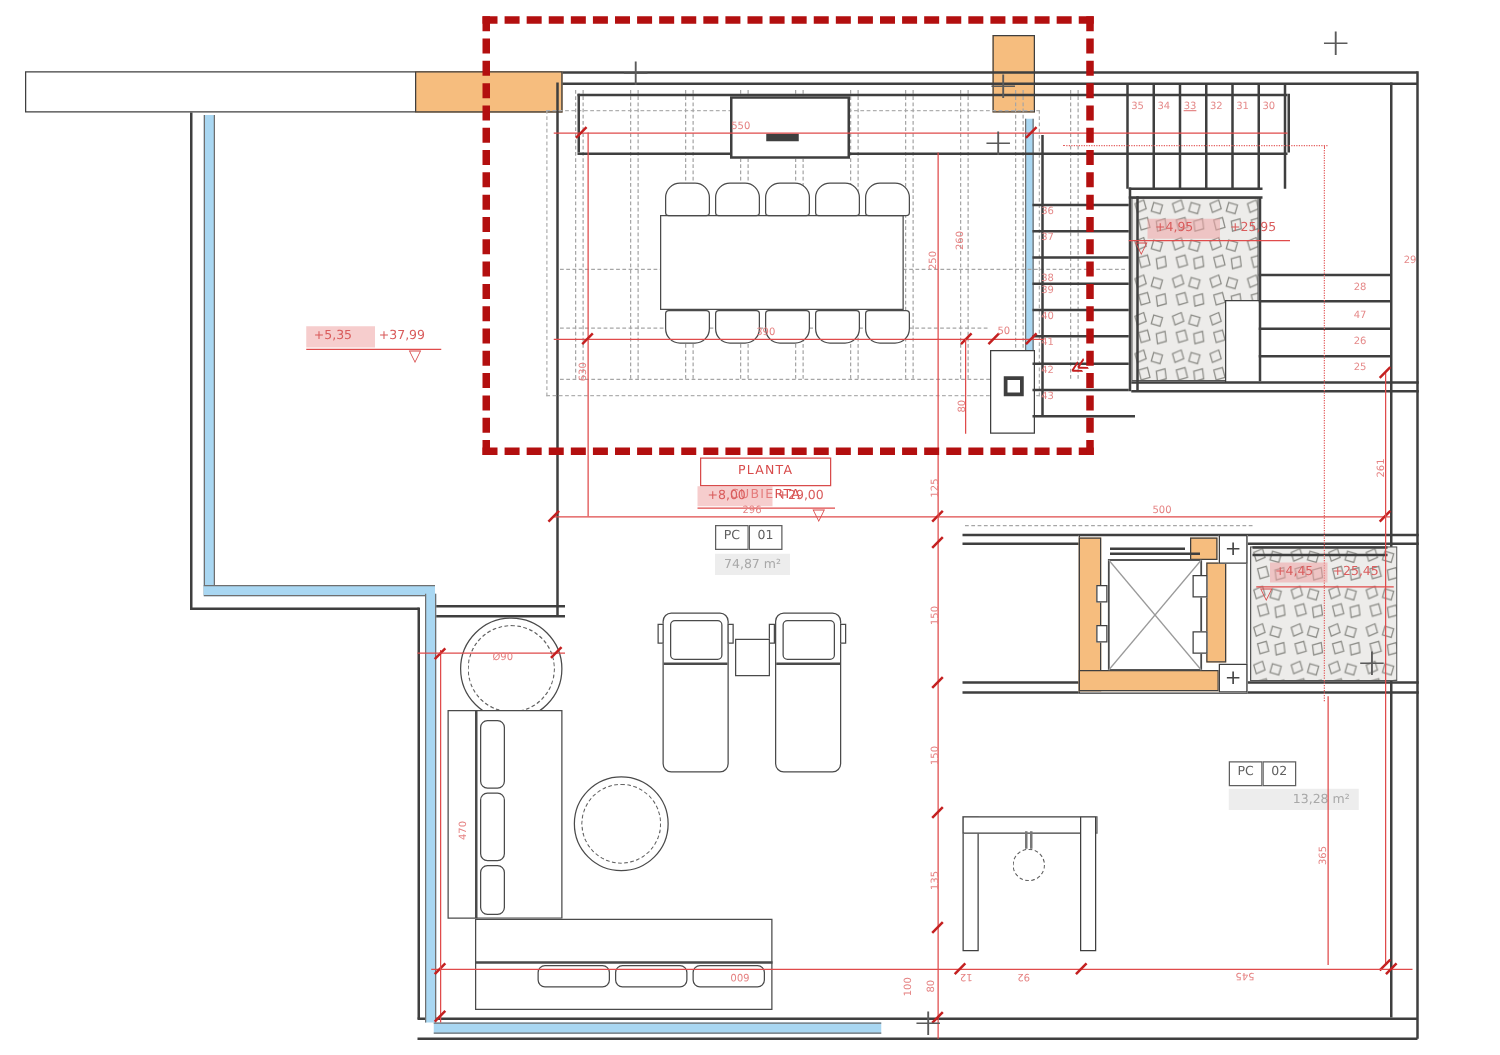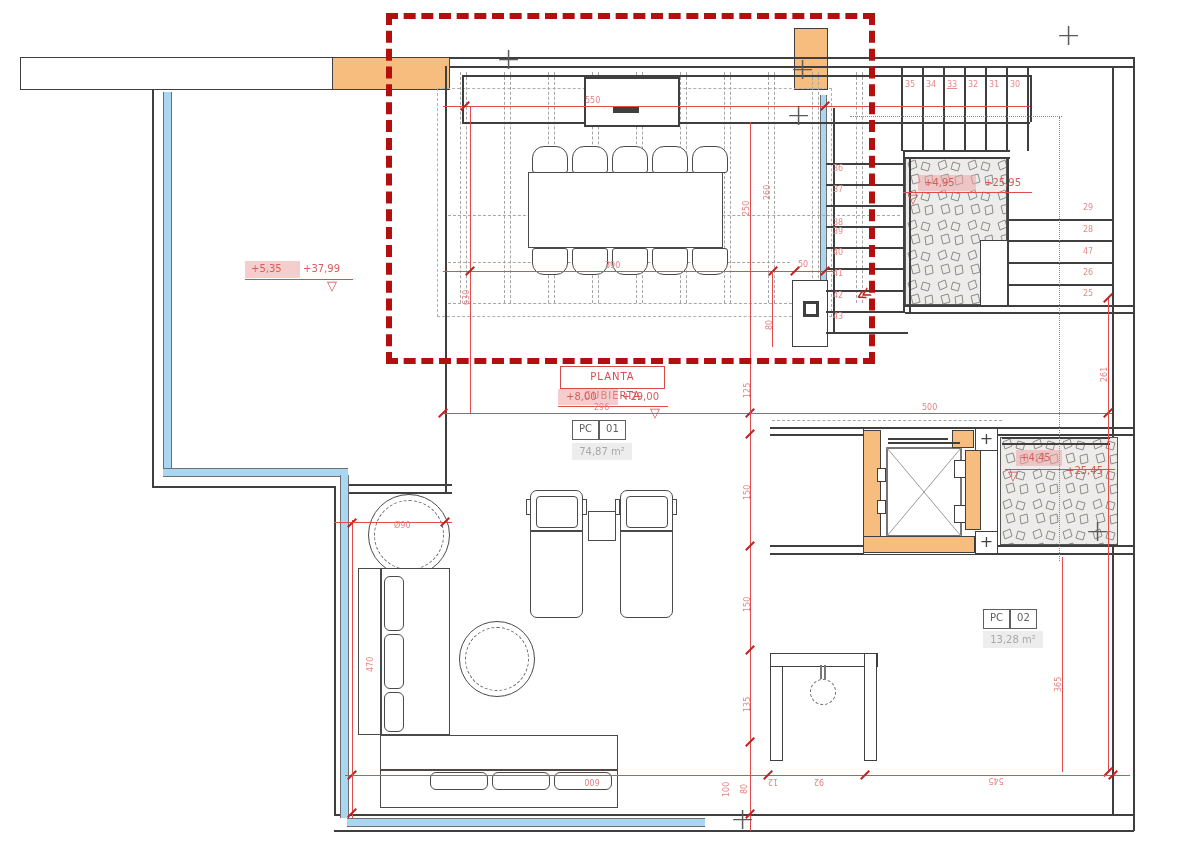--- a/index.html
+++ b/index.html
@@ -171,21 +171,21 @@
   <div class="stairnum" style="left:986px;top:80px;">31</div>
   <div class="stairnum" style="left:1007px;top:80px;">30</div>
   <div class="stairnum" style="left:830px;top:164px;">36</div>
   <div class="stairnum" style="left:830px;top:185px;">37</div>
   <div class="stairnum" style="left:830px;top:218px;">38</div>
   <div class="stairnum" style="left:830px;top:227px;">39</div>
   <div class="stairnum" style="left:830px;top:248px;">40</div>
   <div class="stairnum" style="left:830px;top:269px;">41</div>
   <div class="stairnum" style="left:830px;top:291px;">42</div>
   <div class="stairnum" style="left:830px;top:312px;">43</div>
-  <div class="stairnum" style="left:1080px;top:203px;">29</div>
+  <div class="stairnum" style="left:1120px;top:203px;">29</div>
   <div class="stairnum" style="left:1080px;top:225px;">28</div>
   <div class="stairnum" style="left:1080px;top:247px;">47</div>
   <div class="stairnum" style="left:1080px;top:268px;">26</div>
   <div class="stairnum" style="left:1080px;top:289px;">25</div>
 
   <div class="dgh" style="left:772px;top:420px;width:230px;"></div>
   <div class="hl" style="left:770px;top:427px;width:365px;"></div>
   <div class="hl" style="left:770px;top:434px;width:365px;"></div>
   <div class="hl" style="left:770px;top:545px;width:365px;"></div>
   <div class="hl" style="left:770px;top:553px;width:365px;"></div>
@@ -280,21 +280,21 @@
   <div class="dotr-v" style="left:1059px;top:117px;height:444px;"></div>
 
   <div class="pink" style="left:918px;top:175px;width:58px;height:16px;"></div>
   <div class="lvl" style="left:924px;top:177px;">+4,95</div>
   <div class="lvl" style="left:984px;top:177px;">+25,95</div>
   <div class="rh" style="left:903px;top:192px;width:129px;"></div>
   <div class="tri" style="left:908px;top:192px;">▽</div>
 
   <div class="pink" style="left:1016px;top:450px;width:46px;height:16px;"></div>
   <div class="lvl" style="left:1020px;top:452px;">+4,45</div>
-  <div class="lvl" style="left:1066px;top:452px;margin-top:13px;">+25,45</div>
+  <div class="lvl" style="left:1066px;top:452px;">+25,45</div>
   <div class="rh" style="left:1005px;top:469px;width:110px;"></div>
   <div class="tri" style="left:1008px;top:469px;">▽</div>
 
   <div class="titlebox" style="left:560px;top:366px;width:103px;height:21px;">PLANTA CUBIERTA</div>
   <div class="pink" style="left:558px;top:389px;width:60px;height:16px;"></div>
   <div class="lvl" style="left:566px;top:391px;">+8,00</div>
   <div class="lvl" style="left:622px;top:391px;">+29,00</div>
   <div class="rh" style="left:558px;top:406px;width:110px;"></div>
   <div class="tri" style="left:650px;top:406px;">▽</div>
 
@@ -306,21 +306,21 @@
   <div class="dim" style="left:922px;top:403px;">500</div>
 
   <div class="abs" style="left:572px;top:420px;">
     <span class="tagcell">PC</span><span class="tagcell">01</span>
   </div>
   <div class="areatag" style="left:572px;top:443px;width:60px;height:17px;line-height:17px;">74,87 m²</div>
 
   <div class="abs" style="left:983px;top:609px;">
     <span class="tagcell">PC</span><span class="tagcell">02</span>
   </div>
-  <div class="areatag" style="left:983px;top:631px;width:60px;height:17px;line-height:17px;">13,28 m²</div>
+  <div class="areatag" style="left:983px;top:631px;width:60px;height:17px;line-height:17px;padding-left:44px;">13,28 m²</div>
 
   <div class="rv" style="left:750px;top:271px;height:560px;"></div>
   <div class="tick" style="left:744px;top:433px;"></div>
   <div class="tick" style="left:744px;top:545px;"></div>
   <div class="tick" style="left:744px;top:649px;"></div>
   <div class="tick" style="left:744px;top:741px;"></div>
   <div class="tick" style="left:744px;top:813px;"></div>
   <div class="dim vdim" style="left:743px;top:398px;">125</div>
   <div class="dim vdim" style="left:743px;top:500px;">150</div>
   <div class="dim vdim" style="left:743px;top:612px;">150</div>

